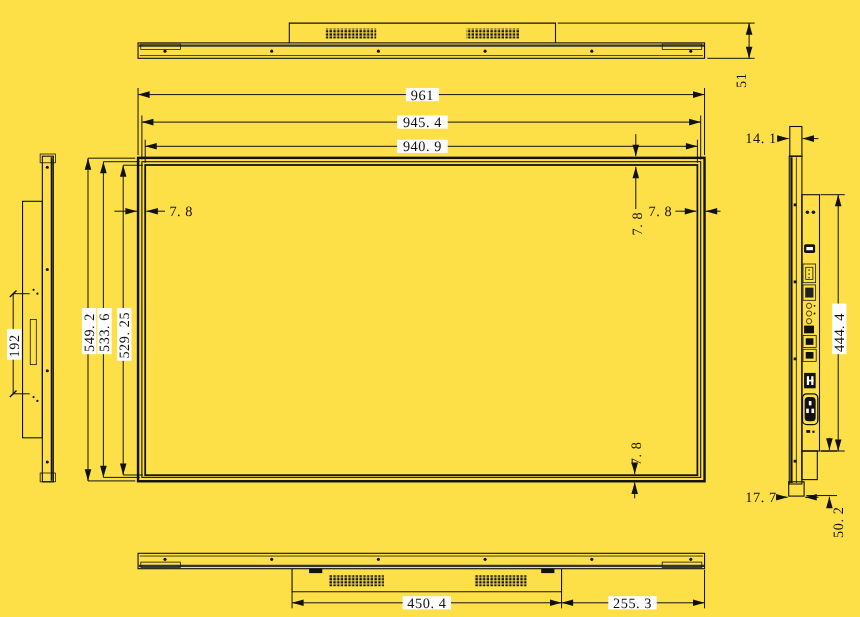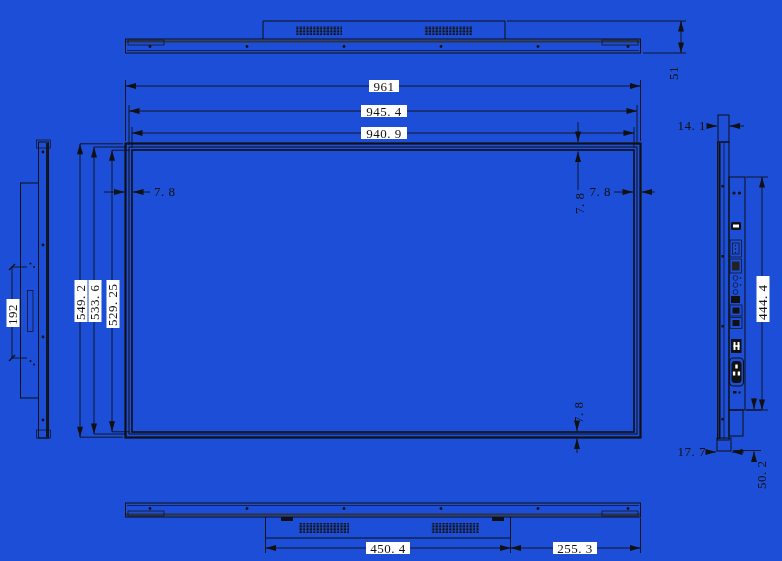--- a/index.html
+++ b/index.html
@@ -1,16 +1,16 @@
 <!DOCTYPE html>
 <html><head>
 <meta charset="utf-8">
 <style>
   html,body{margin:0;padding:0;background:#fff;}
-  #stage{position:relative;width:782px;height:561px;background:#1d4ed8;overflow:hidden;}
+  #stage{position:relative;width:782px;height:561px;background:#fde047;overflow:hidden;}
   svg{display:block;}
   svg text{font-family:"Liberation Serif","DejaVu Serif",serif;font-size:13px;fill:#111;letter-spacing:0.5px;}
   .ln{stroke:#111;stroke-width:1;fill:none;}
   .ln15{stroke:#111;stroke-width:1.6;fill:none;}
   .ln2{stroke:#111;stroke-width:2.2;fill:none;}
   .thin{stroke:#111;stroke-width:0.7;fill:none;}
   .dim{stroke:#111;stroke-width:0.9;fill:none;}
   .fb{fill:#111;stroke:none;}
   .wbg{fill:#fff;stroke:none;}
 </style>

